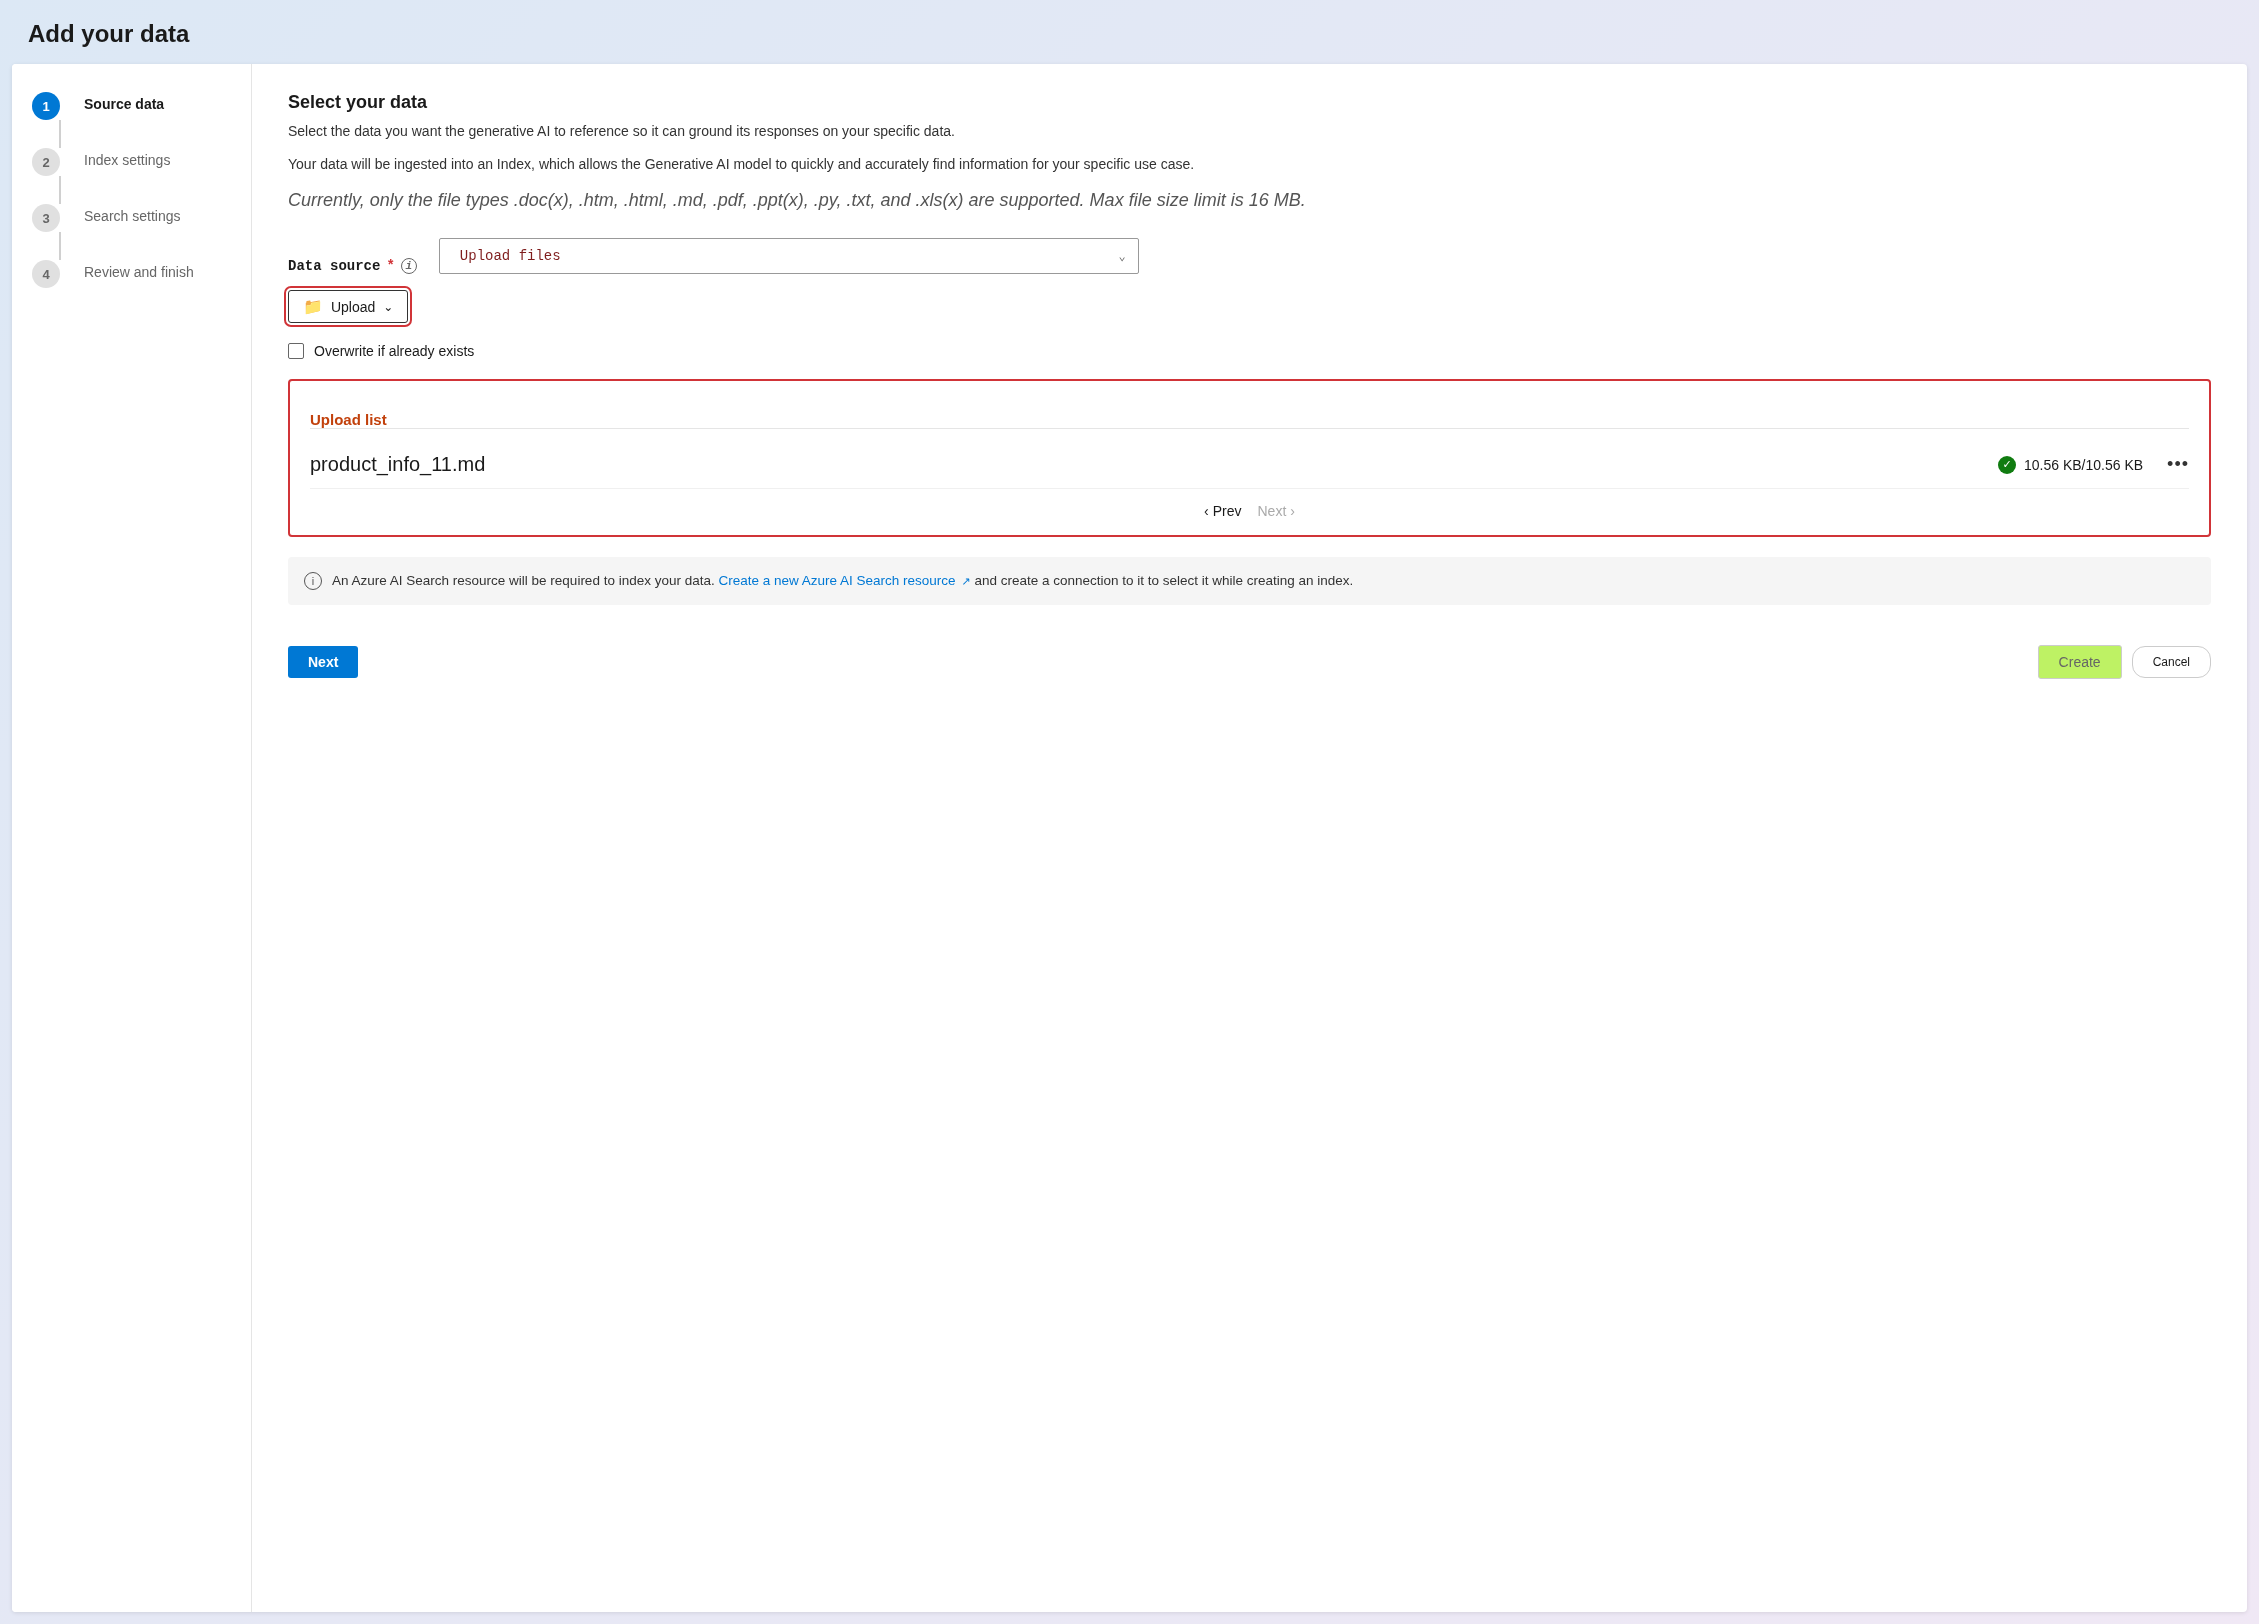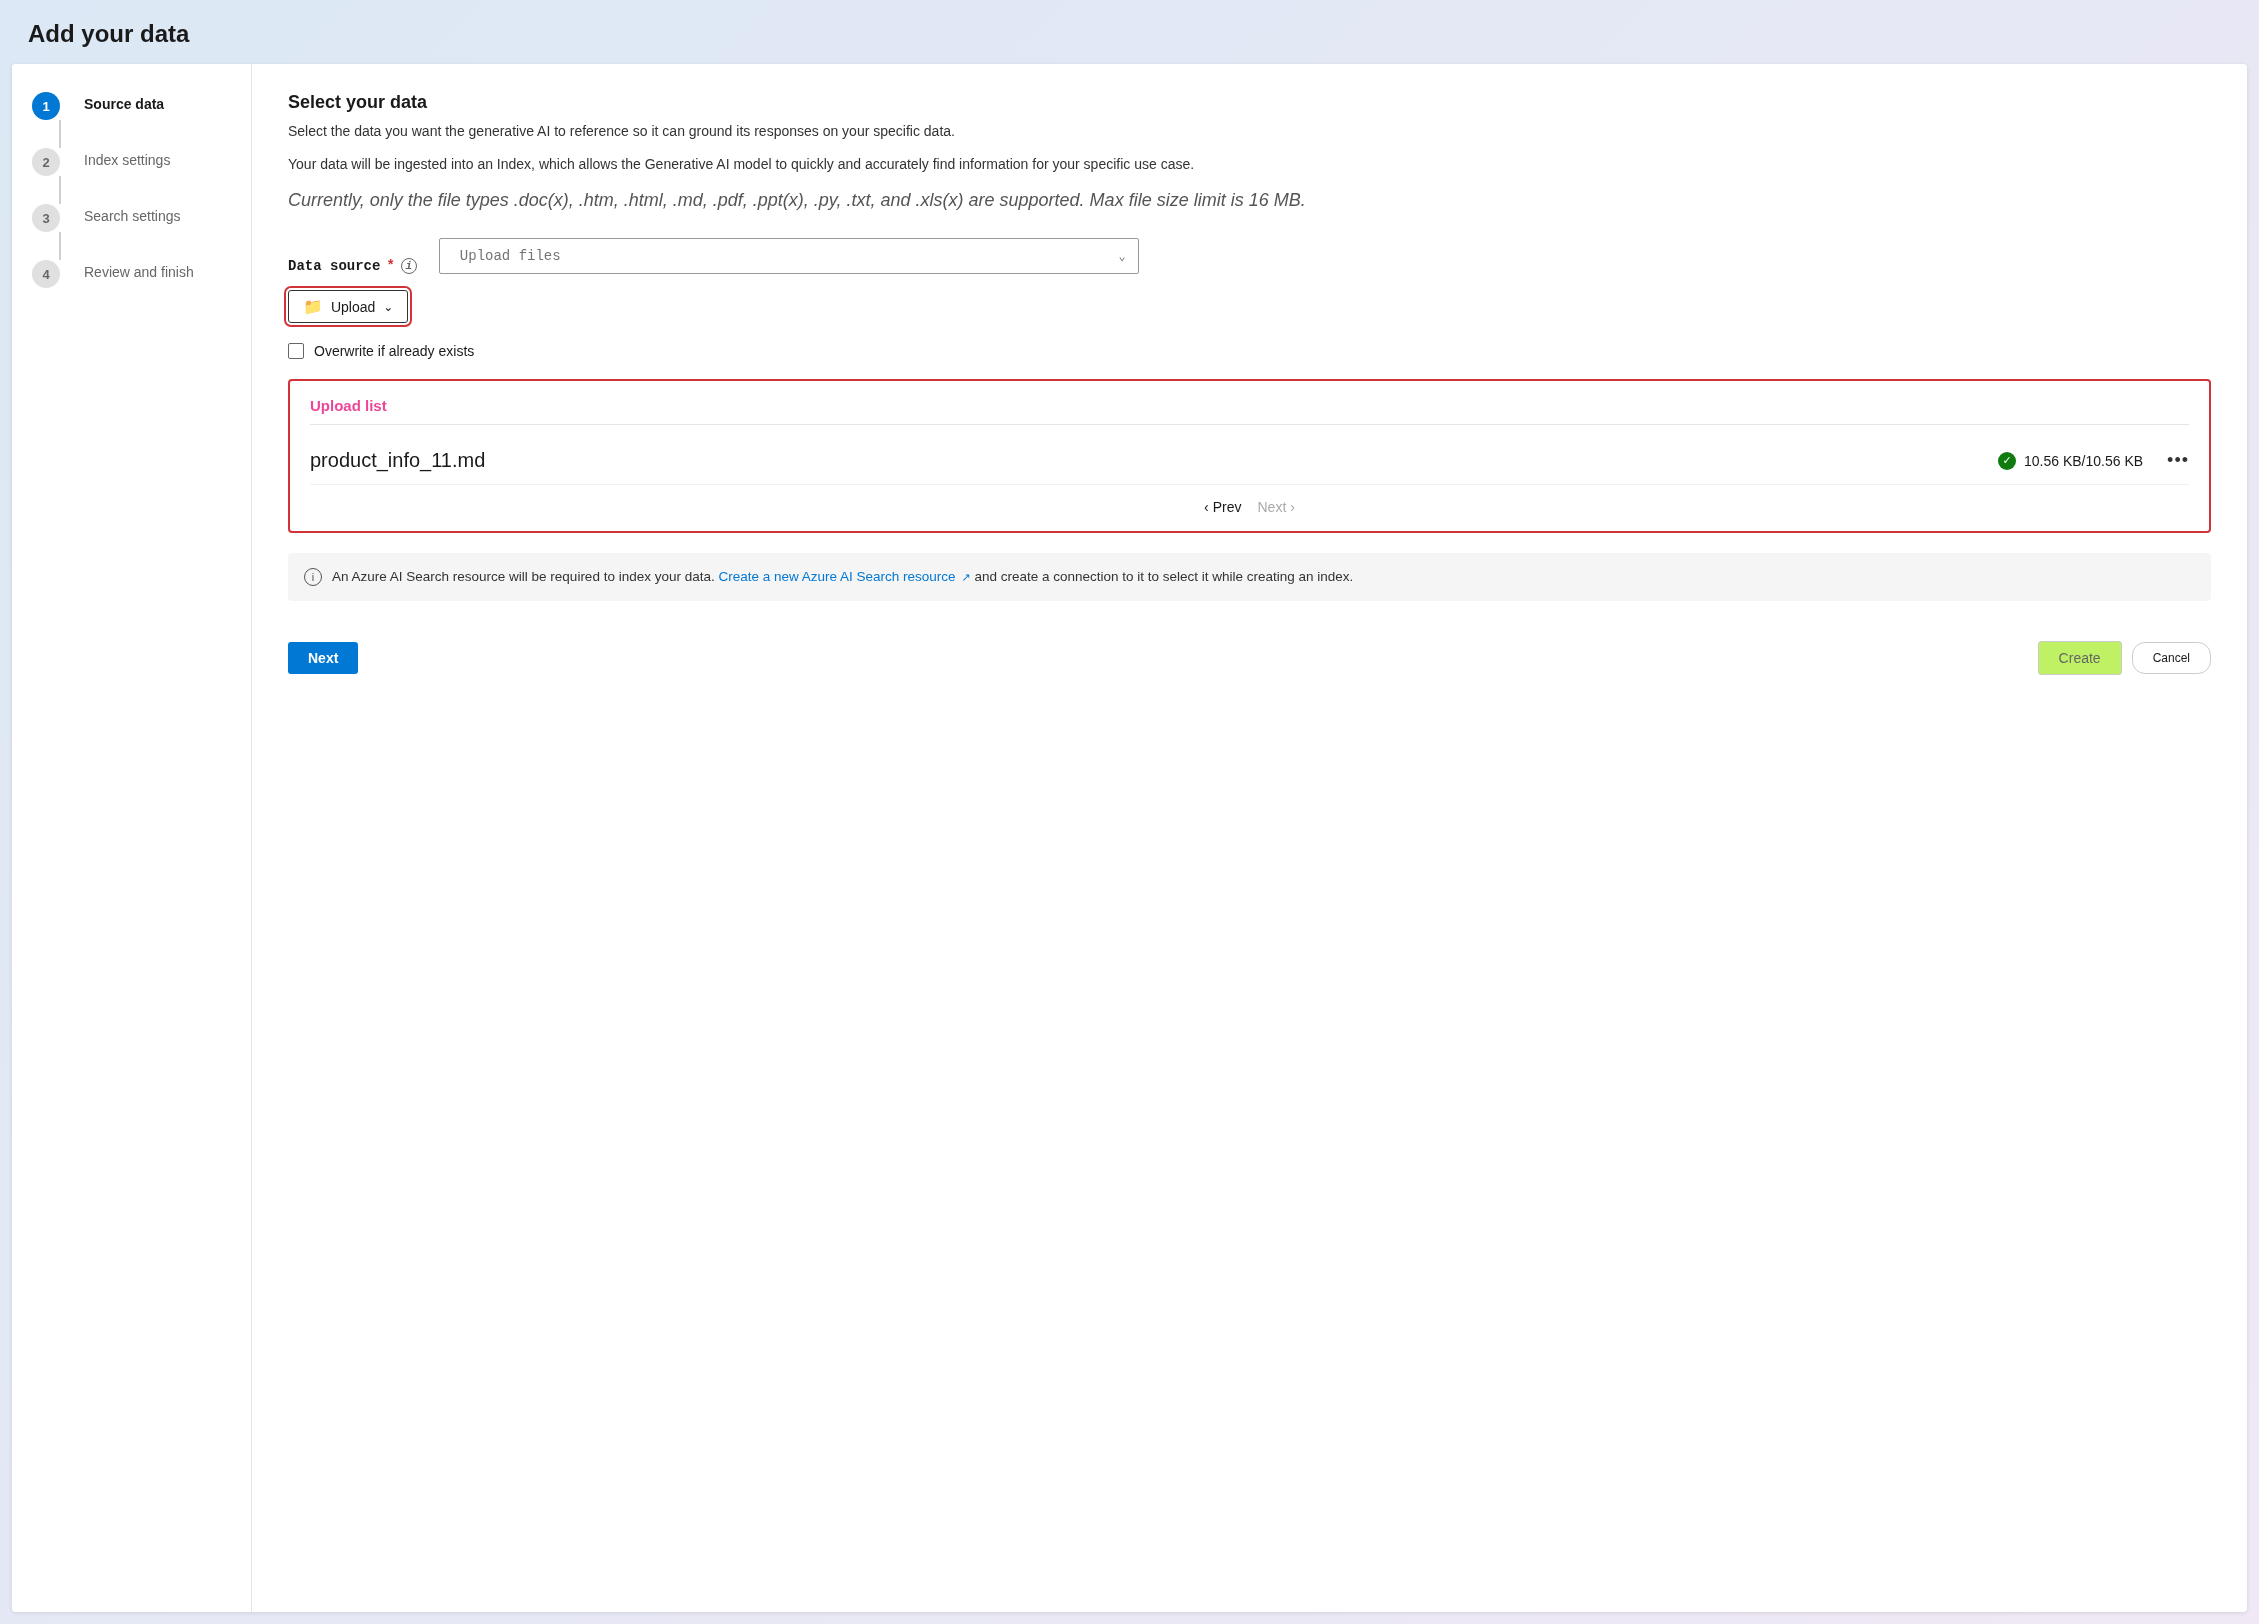--- a/index.html
+++ b/index.html
@@ -151,21 +151,21 @@
       border-radius: 2px;
       padding: 0 12px;
       font-size: 14px;
       display: flex;
       align-items: center;
       justify-content: space-between;
       cursor: pointer;
       background: white;
     }
     .select-dropdown-text {
-      color: #737373;
+      color: #7f1d1d;
       padding-left: 8px;
     }
     .chevron-down {
       color: #666;
       font-size: 12px;
     }
     .upload-btn {
       display: inline-flex;
       align-items: center;
       gap: 8px;
@@ -206,24 +206,24 @@
     
     .upload-list-box {
       border: 2px solid #d13438;
       border-radius: 4px;
       padding: 16px 20px;
       margin: 16px 0;
     }
     .upload-list-title {
       font-size: 15px;
       font-weight: 700;
-      color: #ec4899;
+      color: #c2410c;
       margin-bottom: 12px;
-      padding-bottom: 10px;
       border-bottom: 1px solid #e5e5e5;
+      margin-top: 14px;
     }
     .upload-item {
       display: flex;
       align-items: center;
       padding: 12px 0;
       border-bottom: 1px solid #f0f0f0;
     }
     .upload-item-name {
       flex: 1;
       font-size: 20px;

